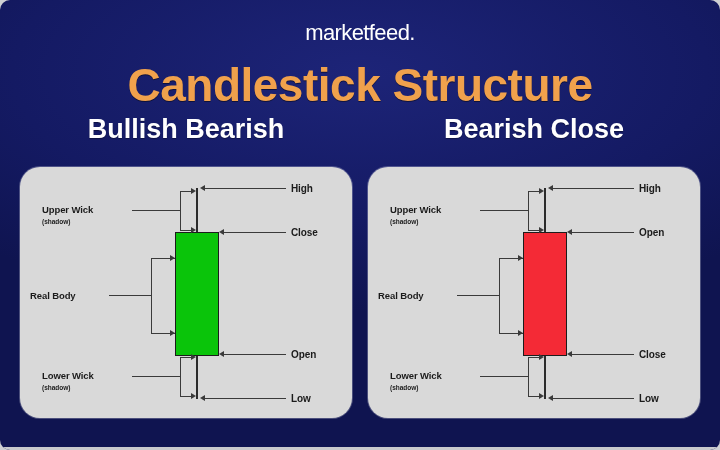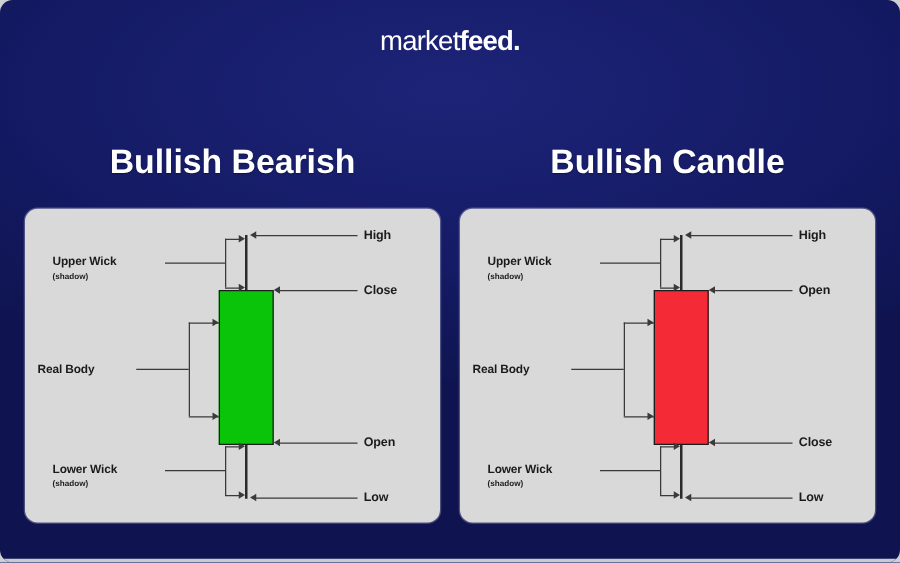--- a/index.html
+++ b/index.html
@@ -14,40 +14,40 @@
     background-image:radial-gradient(ellipse 560px 240px at 50% 16%, #1d2478 0%, #141a63 62%, #0f1450 100%);
     border-radius:10px;
     overflow:hidden;
   }
   
   #brand{
     position:absolute;top:20px;left:0;width:720px;text-align:center;
     font-size:22px;letter-spacing:-0.6px;color:#ffffff;white-space:nowrap;
   }
   #brand .b-strong{font-weight:400;}
-  #brand .b-light{font-weight:700;}
+  #brand .b-light{font-weight:400;}
   #title{
     position:absolute;top:58px;left:0;width:720px;text-align:center;
     font-size:46px;font-weight:700;letter-spacing:-0.5px;
     color:#f0a14c;white-space:nowrap;
     text-shadow:0 1px 0 rgba(0,0,0,.45);
   }
   .subtitle{
     position:absolute;top:114px;
     font-size:27px;font-weight:700;color:#ffffff;
     text-align:center;white-space:nowrap;
     text-shadow:0 1px 1px rgba(0,0,0,.35);
   }
   #subtitle-bull{left:20px;width:332px;}
   #subtitle-bear{left:368px;width:332px;}
 
   
   .panel{
     position:absolute;top:167px;height:251px;width:332px;
-    background:#d9d9d9;border-radius:10px;
+    background:#d9d9d9;border-radius:20px;
     box-shadow:0 0 0 1px rgba(255,255,255,.25);
   }
   #panel-bull{left:20px;}
   #panel-bear{left:368px;}
   .stage{position:absolute;inset:0;}
 
   
   .wick{position:absolute;width:2px;background:#2b2b2b;}
   .body{position:absolute;border:1px solid #1c1c1c;}
   .body.bull{background:#0ac40a;}
@@ -77,23 +77,24 @@
 </style>
 </head>
 <body>
 
 <div id="poster">
 
   <div id="brand">
     <span class="b-strong">market</span><span class="b-light">feed.</span>
   </div>
 
+  <div id="title">Candlestick Structure</div>
 
   <div class="subtitle" id="subtitle-bull">Bullish Bearish</div>
-  <div class="subtitle" id="subtitle-bear">Bullish Candle</div>
+  <div class="subtitle" id="subtitle-bear">Bearish Close</div>
 
   <div class="panel" id="panel-bull">
     <div class="stage">
 
       <div class="wick" style="left:176px;top:21px;height:45px;"></div>
       <div class="wick" style="left:176px;top:186px;height:46px;"></div>
       <div class="body bull" style="left:155px;top:65px;width:42px;height:122px;"></div>
 
       <div class="hline" style="left:184px;top:21px;width:82px;"></div>
       <div class="arrow left" style="left:180px;top:18px;"></div>

